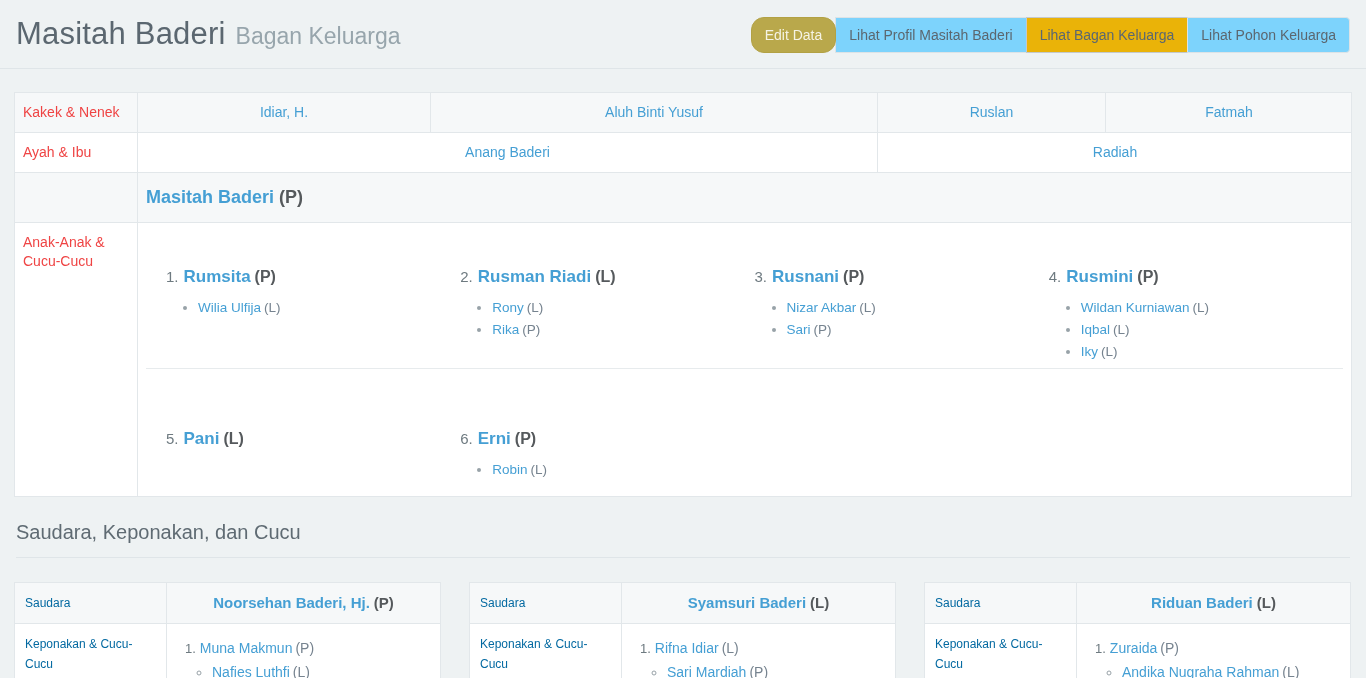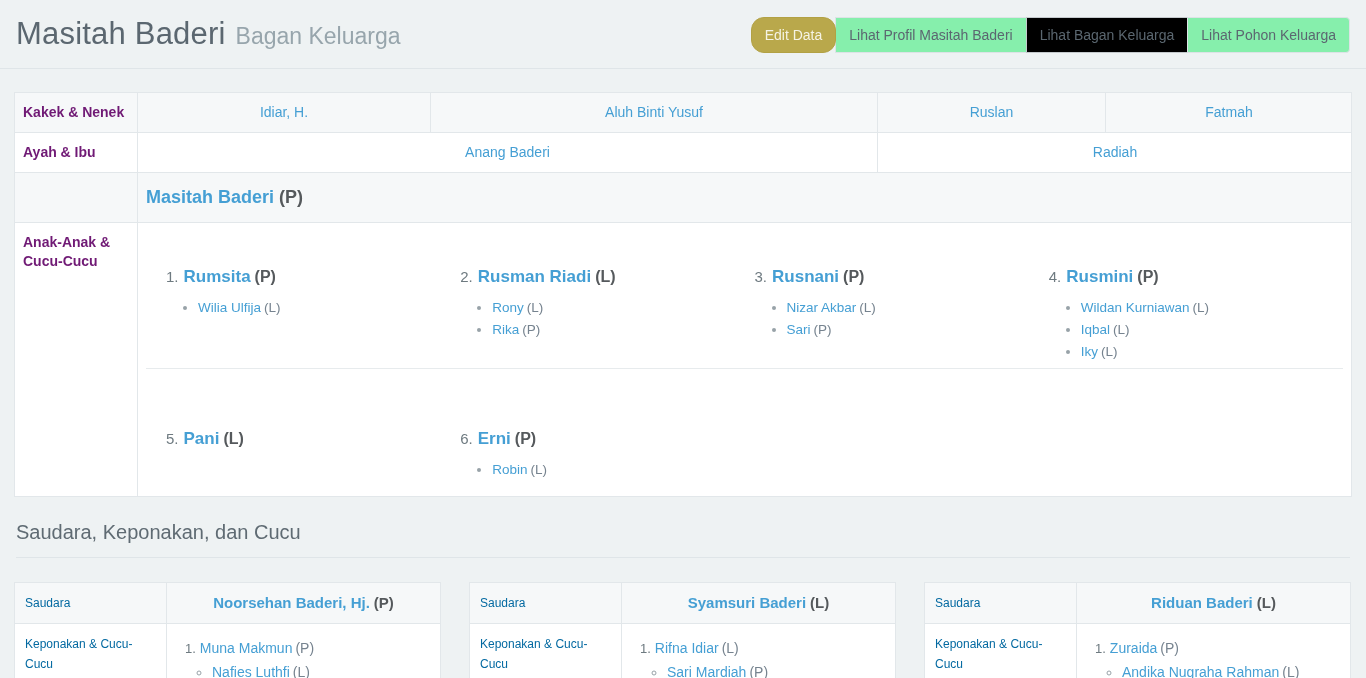--- a/index.html
+++ b/index.html
@@ -16,38 +16,38 @@
     display:flex; align-items:center; justify-content:space-between;
     border-bottom:1px solid #dfe5e8;
   }
   .titles { display:flex; align-items:baseline; gap:10px; }
   .title { font-size:31px; font-weight:400; color:#5b6770; letter-spacing:0.2px; }
   .subtitle { font-size:23px; font-weight:400; color:#97a5ac; }
   .btn-group { display:flex; margin-top:2px; }
   .btn {
     font-family:"Liberation Sans", sans-serif;
     font-size:14px; line-height:18px; padding:8px 13px;
-    background:#86efac; border:1px solid #dde3e6; color:#5b6770;
+    background:#7dd3fc; border:1px solid #dde3e6; color:#5b6770;
     margin-left:-1px; cursor:pointer; white-space:nowrap;
   }
   .btn:first-child { border-radius:4px 0 0 4px; margin-left:0; }
   .btn:last-child { border-radius:0 4px 4px 0; }
   .btn.olive { background:#b9a84b; border-color:#b2a144; color:#f5f3e4; position:relative; z-index:1;border-radius:13px; }
-  .btn.active { background:#000000; border-color:#c4c9cc; }
+  .btn.active { background:#eab308; border-color:#c4c9cc; }
   
   .chart-table {
     margin:23px 14px 0; background:#fff;
     border:1px solid #e2e7ea;
   }
   .trow { display:flex; border-bottom:1px solid #e2e7ea; }
   .trow:last-child { border-bottom:none; }
   .trow.striped { background:#f6f8f9; }
   .label-cell {
     width:123px; flex:0 0 123px; padding:10px 8px;
-    font-size:14px; font-weight:bold; color:#701a75; line-height:19px;
+    font-size:14px; font-weight:normal; color:#ef4444; line-height:19px;
     border-right:1px solid #e2e7ea;
   }
   .cells { flex:1; display:flex; }
   .cell {
     padding:10px 8px; text-align:center; font-size:14px;
     border-right:1px solid #e2e7ea; line-height:19px;
   }
   .cell:last-child { border-right:none; }
   .cw0{width:293px;} .cw1{width:447px;} .cw2{width:228px;} .cw3{width:246px;}
   .pw0{width:740px;} .pw1{width:474px;}

